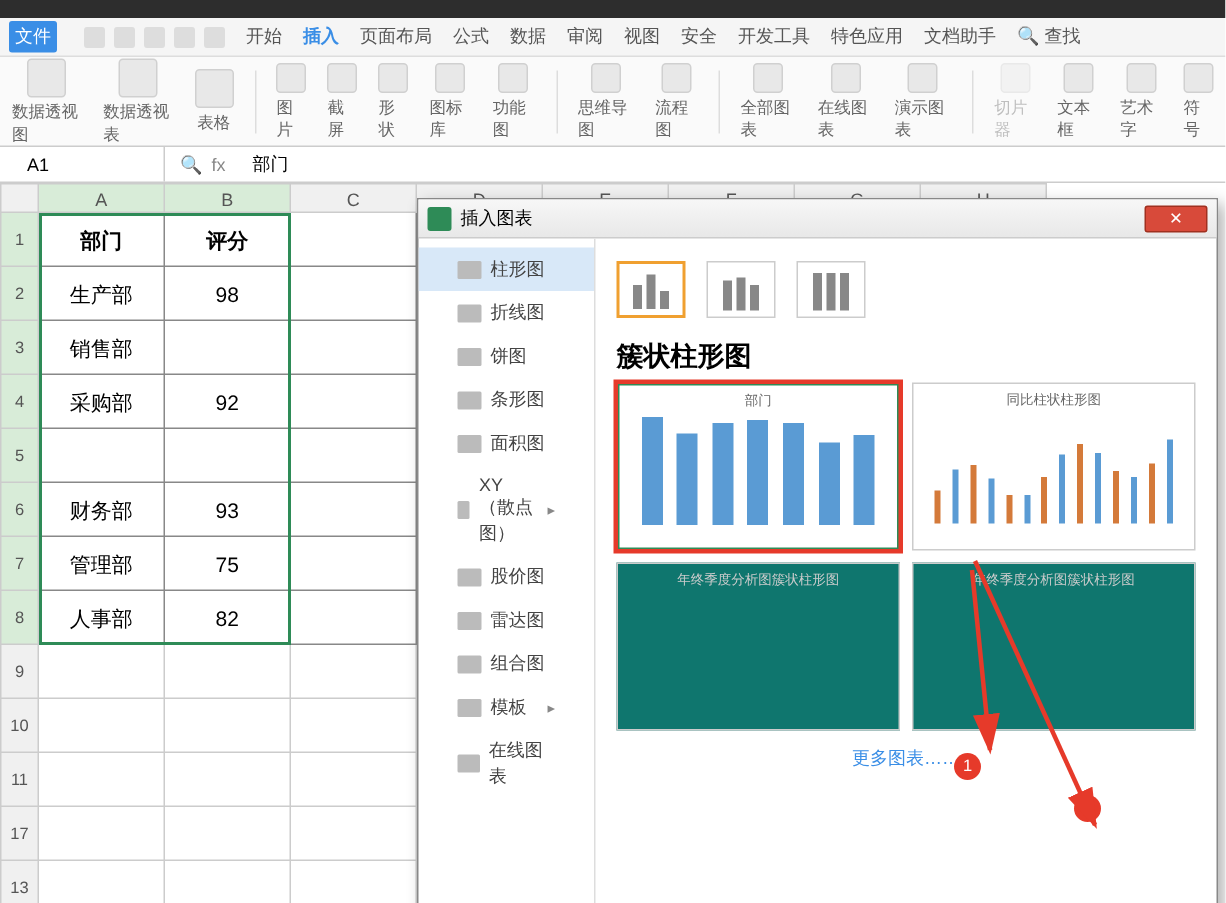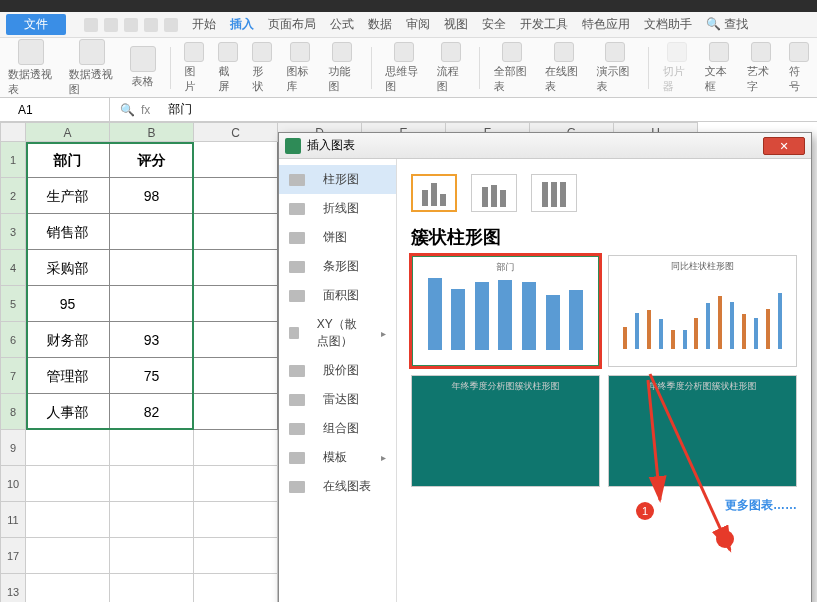--- a/index.html
+++ b/index.html
@@ -3,21 +3,21 @@
 <meta charset="utf-8">
 <style>
 * { margin: 0; padding: 0; box-sizing: border-box; font-family: "Microsoft YaHei", SimSun, sans-serif; }
 body { background: #fff; width: 817px; height: 602px; overflow: hidden; position: relative; font-size: 12px; }
 
 
 .top-thin { height: 12px; background: #2d2d2d; }
 
 
 .menubar { height: 26px; background: #f5f5f5; display: flex; align-items: center; padding: 0 6px; gap: 14px; border-bottom: 1px solid #ddd; }
-.menubar .file-btn { background: #3a8ee6; color: #fff; padding: 2px 18px; border-radius: 2px; }
+.menubar .file-btn { background: #3a8ee6; color: #fff; padding: 2px 4px; border-radius: 2px; }
 .menubar span { color: #555; cursor: pointer; }
 .menubar .active { color: #3a8ee6; font-weight: bold; }
 .menubar .icon-row { display: flex; gap: 6px; margin-left: 4px; }
 .menubar .mini-icon { width: 14px; height: 14px; background: #ddd; border-radius: 2px; }
 
 
 .ribbon { height: 60px; background: #fafafa; border-bottom: 1px solid #ccc; display: flex; align-items: center; padding: 0 8px; gap: 14px; }
 .rgrp { display: flex; flex-direction: column; align-items: center; justify-content: center; gap: 2px; color: #666; font-size: 11px; }
 .rgrp .ricon { width: 26px; height: 26px; background: #e8e8e8; border: 1px solid #d0d0d0; border-radius: 3px; }
 .rgrp.sm .ricon { width: 20px; height: 20px; }
@@ -47,21 +47,21 @@
 .sel-outline { position: absolute; border: 2px solid #2e8b57; pointer-events: none; }
 
 
 .dialog { position: absolute; left: 278px; top: 132px; width: 534px; height: 556px; background: #fff; border: 1px solid #888; box-shadow: 4px 4px 10px rgba(0,0,0,.3); display: flex; flex-direction: column; }
 .dlg-title { height: 26px; background: linear-gradient(#f7f7f7,#e8e8e8); border-bottom: 1px solid #ccc; display: flex; align-items: center; padding: 0 6px; gap: 6px; }
 .dlg-title .logo { width: 16px; height: 16px; background: #2e8b57; border-radius: 2px; }
 .dlg-title .spacer { flex: 1; }
 .dlg-title .close { width: 42px; height: 18px; background: #d84a3a; border: 1px solid #a03020; color: #fff; text-align: center; line-height: 16px; font-size: 11px; border-radius: 2px; }
 .dlg-body { flex: 1; display: flex; overflow: hidden; }
 .ctype-list { width: 118px; border-right: 1px solid #ddd; padding: 6px 0; }
-.ctype-list .ct { padding: 6px 10px; display: flex; align-items: center; gap: 18px; color: #444; cursor: pointer; }
+.ctype-list .ct { padding: 6px 26px; display: flex; align-items: center; gap: 6px; color: #444; cursor: pointer; }
 .ctype-list .ct .cicon { width: 16px; height: 12px; background: #bbb; border-radius: 1px; }
 .ctype-list .ct.sel { background: #d8e8f8; }
 .ctype-list .ct .arrow { margin-left: auto; font-size: 10px; color: #888; }
 .chart-panel { flex: 1; display: flex; flex-direction: column; padding: 10px 14px; overflow: auto; }
 .subtype-row { display: flex; gap: 14px; height: 48px; align-items: center; }
 .subtype { width: 46px; height: 38px; border: 1px solid #ccc; display: flex; align-items: flex-end; justify-content: center; gap: 3px; padding: 4px; }
 .subtype.sel { border: 2px solid #f0a030; }
 .subtype .bar { width: 6px; background: #888; }
 .ptitle { font-size: 18px; font-weight: bold; margin: 8px 0 6px; }
 .preview-grid { display: grid; grid-template-columns: 1fr 1fr; gap: 8px; }
@@ -70,21 +70,21 @@
 .preview.sel2 { border: 2px solid #2e8b57; }
 .preview .mini-title { text-align: center; font-size: 9px; padding: 4px 0; color: #666; }
 .preview .bars { display: flex; align-items: flex-end; justify-content: space-around; height: 72px; padding: 0 10px; }
 .preview .bars .b { width: 14px; background: #5a9bd4; }
 .preview.thin .bars .b { width: 4px; }
 .preview.dark { background: #0f766e; }
 .preview.dark .mini-title { color: #ccc; }
 .preview.dark .bars { height: 68px; }
 .preview.dark .bars .bg { display: flex; gap: 2px; align-items: flex-end; }
 .preview.dark .bars .bg div { width: 5px; }
-.more-link { text-align: right; color: #3a8ee6; margin: 10px 0; cursor: pointer; font-weight: bold; }
+.more-link { text-align: center; color: #3a8ee6; margin: 10px 0; cursor: pointer; }
 .dlg-foot { height: 46px; border-top: 1px solid #ddd; display: flex; align-items: center; justify-content: flex-end; gap: 14px; padding: 0 14px; }
 .dlg-foot button { padding: 4px 22px; font-size: 13px; }
 .dlg-foot .ok { border: 1px solid #5a9bd4; background: #eaf3fc; }
 .ok-box { outline: 4px solid #e63a2a; outline-offset: 4px; }
 .cancel { border: none; background: none; color: #555; }
 
 
 .badge { position: absolute; width: 18px; height: 18px; border-radius: 50%; background: #e63a2a; color: #fff; font-size: 11px; text-align: center; line-height: 18px; }
 .arrow-svg { position: absolute; pointer-events: none; }
 </style>
@@ -112,25 +112,25 @@
   <span>安全</span>
   <span>开发工具</span>
   <span>特色应用</span>
   <span>文档助手</span>
   <span>🔍 <span>查找</span></span>
 </div>
 
 <div class="ribbon">
   <div class="rgrp">
       <div class="ricon"></div>
+      <span>数据透视图</span>
+    </div>
+  <div class="rgrp">
+      <div class="ricon"></div>
       <span>数据透视表</span>
-    </div>
-  <div class="rgrp">
-      <div class="ricon"></div>
-      <span>数据透视图</span>
     </div>
   <div class="rgrp">
       <div class="ricon"></div>
       <span>表格</span>
     </div>
   <div class="vsep"></div>
   <div class="rgrp sm">
       <div class="ricon"></div>
       <span>图片</span>
     </div>
@@ -243,30 +243,30 @@
   <div class="cell"></div>
         <div class="cell"></div>
         <div class="cell"></div>
         <div class="cell"></div>
         <div class="cell"></div>
         <div class="cell"></div>
       </div>
       <div class="row data-range">
         <div class="rh sel">4</div>
   <div class="cell">采购部</div>
+  <div class="cell">92</div>
   <div class="cell"></div>
         <div class="cell"></div>
         <div class="cell"></div>
         <div class="cell"></div>
         <div class="cell"></div>
         <div class="cell"></div>
       </div>
       <div class="row data-range">
         <div class="rh sel">5</div>
-  <div class="cell">95</div>
   <div class="cell"></div>
         <div class="cell"></div>
         <div class="cell"></div>
         <div class="cell"></div>
         <div class="cell"></div>
         <div class="cell"></div>
       </div>
       <div class="row data-range">
         <div class="rh sel">6</div>
   <div class="cell">财务部</div>

